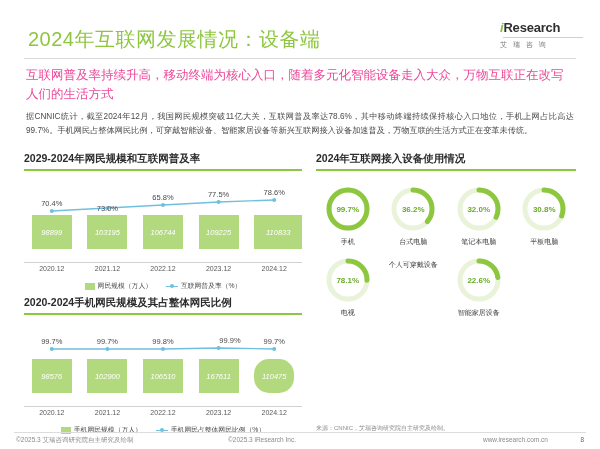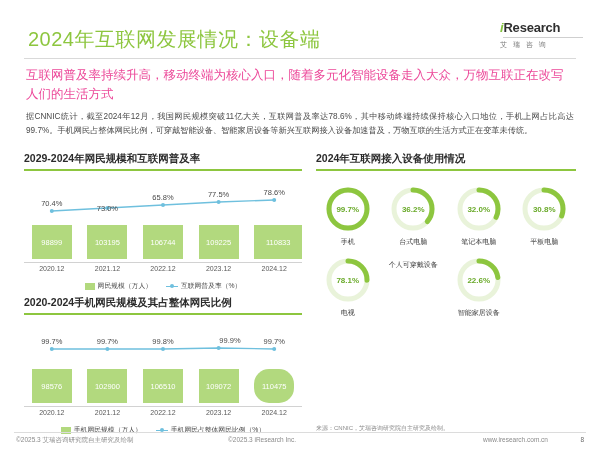--- a/index.html
+++ b/index.html
@@ -54,22 +54,23 @@
   
   #chart1 { left: 24px; top: 152px; width: 278px; height: 132px; }
   #chart2 { left: 24px; top: 296px; width: 278px; height: 132px; }
   #right  { left: 316px; top: 152px; width: 260px; height: 280px; }
 
   .bars-wrap { position: relative; height: 76px; margin-top: 16px; }
   .bar-col {
     position: absolute; bottom: 0; width: 40px; text-align: center;
   }
   .bar {
-    background: #b2d97e; width: 40px; margin: 4px auto;
+    background: #b2d97e; width: 40px; margin: 14px auto;
     position: relative;
+    font-style: italic;
   }
   .bar-val {
     position: absolute; top: 50%; left: 0; right: 0; transform: translateY(-50%);
     font-size: 7.5px; color: #ffffff; text-align: center;
   }
   .pct-label {
     position: absolute; font-size: 7.5px; color: #4a4a4a; text-align: center;
     width: 44px;
   }
   .axis-line { position: absolute; left: 0; right: 0; bottom: 0; height: 1px; background: #d2d2d2; }
@@ -236,21 +237,21 @@
               <span class="bar-val">102900</span>
             </div>
           </div>
           <div class="bar-col" style="left: 119px;">
             <div class="bar" style="height: 34px;">
               <span class="bar-val">106510</span>
             </div>
           </div>
           <div class="bar-col" style="left: 174.6px;">
             <div class="bar" style="height: 34px;">
-              <span class="bar-val">109072</span>
+              <span class="bar-val">167611</span>
             </div>
           </div>
           <div class="bar-col" style="left: 230.2px;">
             <div class="bar" style="height: 34px; border-radius: 15px;">
               <span class="bar-val">110475</span>
             </div>
           </div>
         </div>
       <div id="c2pcts">
           <div class="pct-label" style="left: 5.8px; top: 6px;">99.7%</div>

